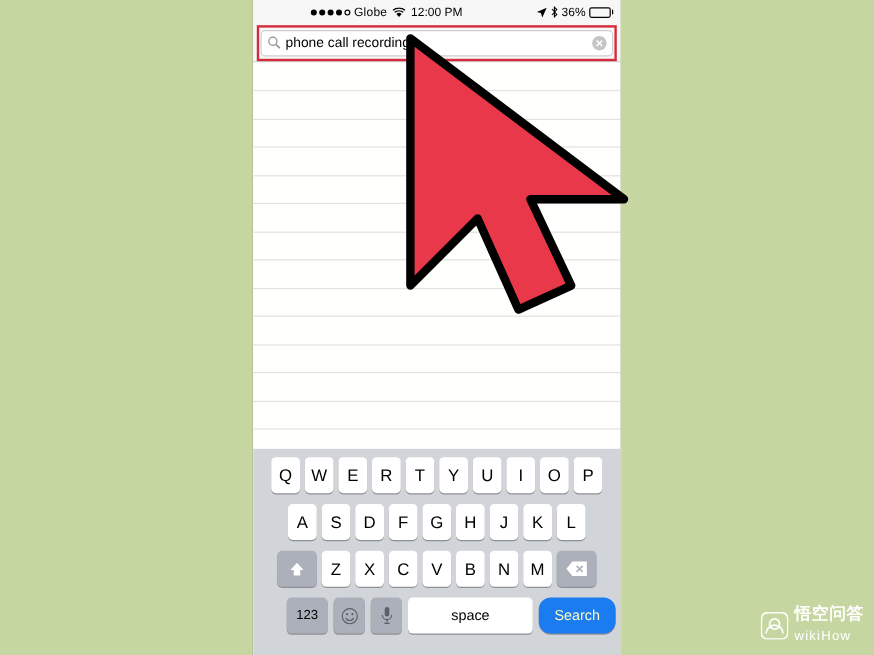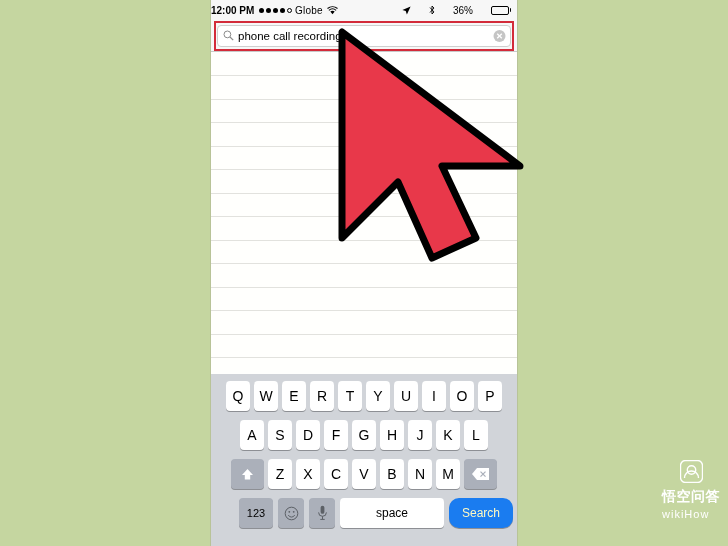--- a/index.html
+++ b/index.html
@@ -69,29 +69,30 @@
     display: inline-block;
     width: 11px;
     height: 9px;
     position: relative;
     margin-left: 1px;
   }
   .wifi-icon svg { display:block; }
   .sb-center {
     position: absolute;
     left: 0; right: 0;
+    text-align: center;
     font-size: 10px;
-    font-weight: bold;
+    font-weight: normal;
     pointer-events: none;
   }
   .sb-right {
     margin-left: auto;
     display: flex;
     align-items: center;
-    gap: 18px;
+    gap: 3px;
     font-size: 10px;
     z-index: 2;
   }
   .loc-icon svg, .bt-icon svg { display:block; }
   .batt {
     display: inline-flex;
     align-items: center;
   }
   .batt-body {
     width: 18px;
@@ -263,26 +264,25 @@
     top: 26px;
     width: 210px;
     height: 240px;
     pointer-events: none;
   }
 
   
   .watermark {
     position: absolute;
     right: 8px;
-    bottom: 24px;
+    bottom: 8px;
     display: flex;
     align-items: center;
     gap: 5px;
     z-index: 20;
-    flex-direction: column;
   }
   .wm-icon {
     width: 23px;
     height: 23px;
   }
   .wm-icon svg { display:block; }
   .wm-text {
     color: #ffffff;
     line-height: 1.05;
   }

